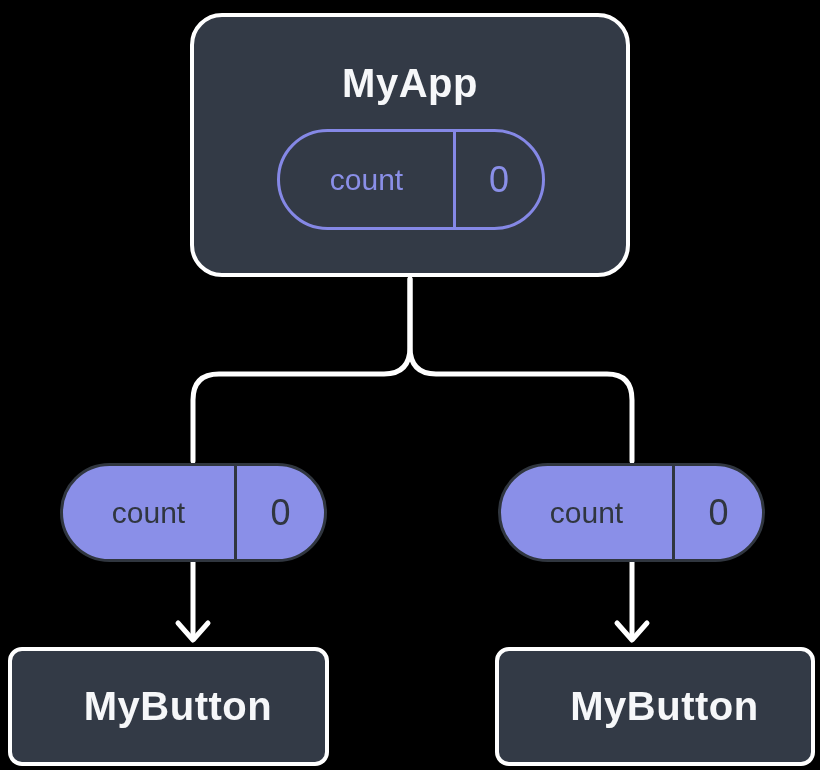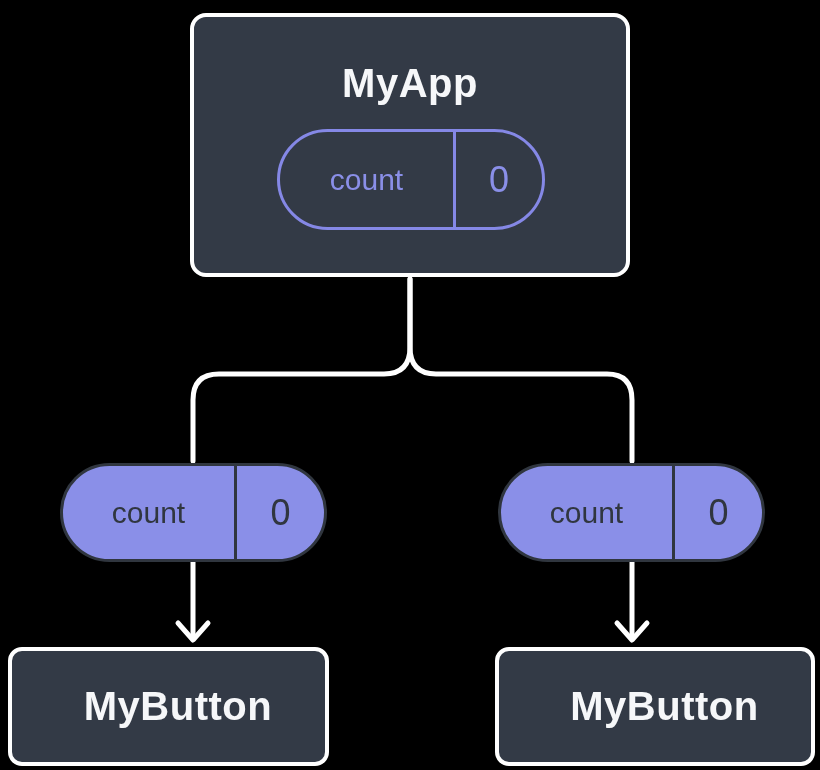--- a/index.html
+++ b/index.html
@@ -21,21 +21,21 @@
     top: 0;
     width: 820px;
     height: 770px;
     pointer-events: none;
   }
   .card {
     position: absolute;
     box-sizing: border-box;
     background: #333a46;
     border: 4px solid #ffffff;
-    border-radius: 16px;
+    border-radius: 32px;
   }
   .card-root {
     left: 190px;
     top: 13px;
     width: 440px;
     height: 264px;
   }
   .card-title {
     position: absolute;
     left: 0;

